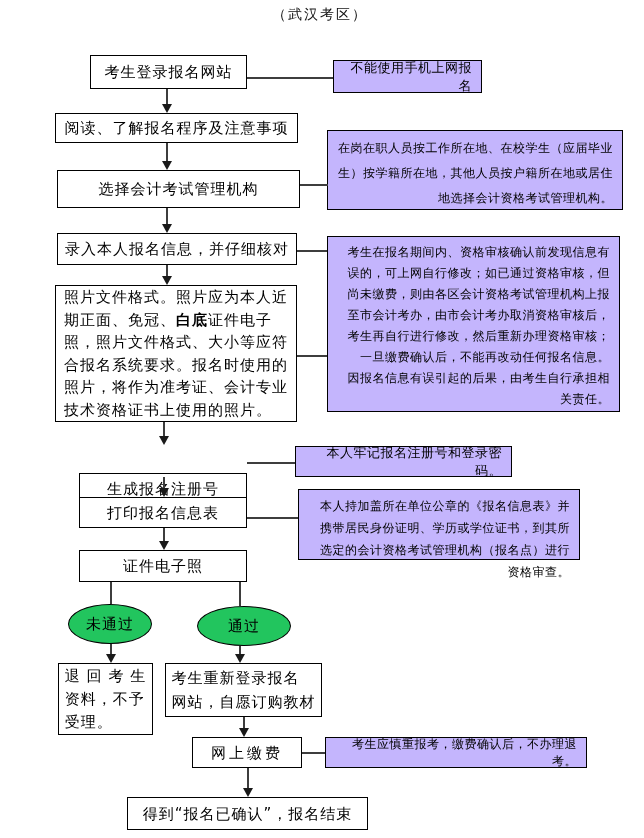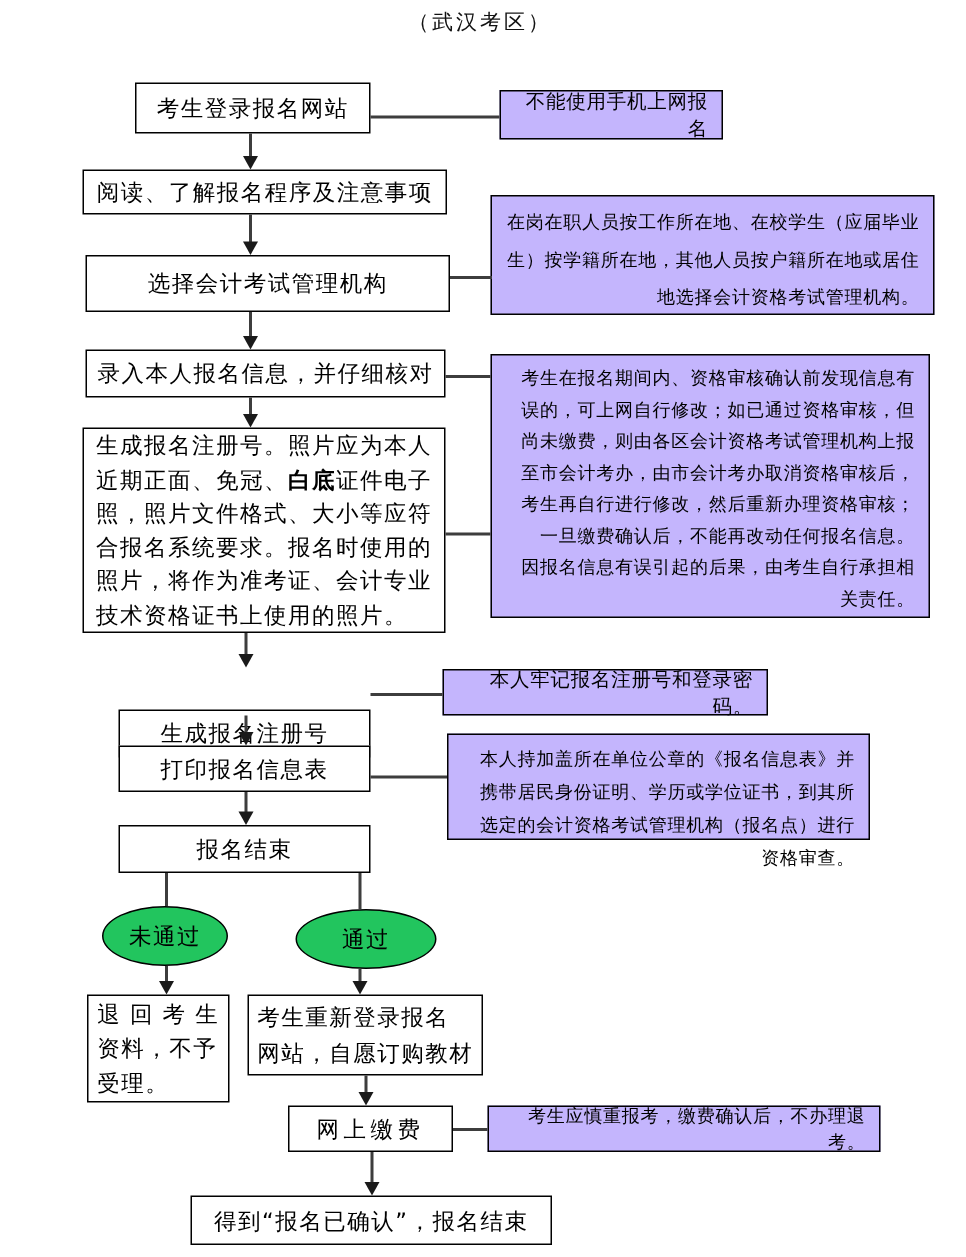--- a/index.html
+++ b/index.html
@@ -49,28 +49,28 @@
 
   <div class="box" style="left:90px;top:55px;width:157px;height:34px;">考生登录报名网站</div>
 
   <div class="box" style="left:55px;top:113px;width:243px;height:30px;">阅读、了解报名程序及注意事项</div>
 
   <div class="box" style="left:57px;top:170px;width:243px;height:38px;">选择会计考试管理机构</div>
 
   <div class="box" style="left:57px;top:233px;width:240px;height:32px;text-align:center;">录入本人报名信息，并仔细核对</div>
 
   <div class="box left" style="left:55px;top:285px;width:242px;height:137px;padding:4px 8px;">
-    <span class="upload-text"><span>生成报名注册号。照片应为本人近期正面、免冠、</span><span class="bold">白底</span><span>证件电子照，照片文件格式、大小等应符合报名系统要求。报名时使用的照片，将作为准考证、会计专业技术资格证书上使用的照片。</span></span>
+    <span class="upload-text"><span>照片文件格式。照片应为本人近期正面、免冠、</span><span class="bold">白底</span><span>证件电子照，照片文件格式、大小等应符合报名系统要求。报名时使用的照片，将作为准考证、会计专业技术资格证书上使用的照片。</span></span>
   </div>
 
   <div class="box" style="left:79px;top:445px;width:168px;height:32px;margin-top:28px;">生成报名注册号</div>
 
   <div class="box" style="left:79px;top:497px;width:168px;height:31px;">打印报名信息表</div>
 
-  <div class="box" style="left:79px;top:550px;width:168px;height:32px;">报名结束</div>
+  <div class="box" style="left:79px;top:550px;width:168px;height:32px;">证件电子照</div>
 
   <div class="ellipse" style="left:68px;top:604px;width:84px;height:40px;">未通过</div>
   <div class="ellipse" style="left:197px;top:606px;width:94px;height:40px;">通过</div>
 
   <div class="box pre" style="left:58px;top:663px;width:95px;height:72px;line-height:23px;text-align:left;">退 回 考 生
 资料，不予
 受理。</div>
 
   <div class="box pre" style="left:165px;top:663px;width:157px;height:54px;line-height:24px;text-align:left;">考生重新登录报名
 网站，自愿订购教材</div>

